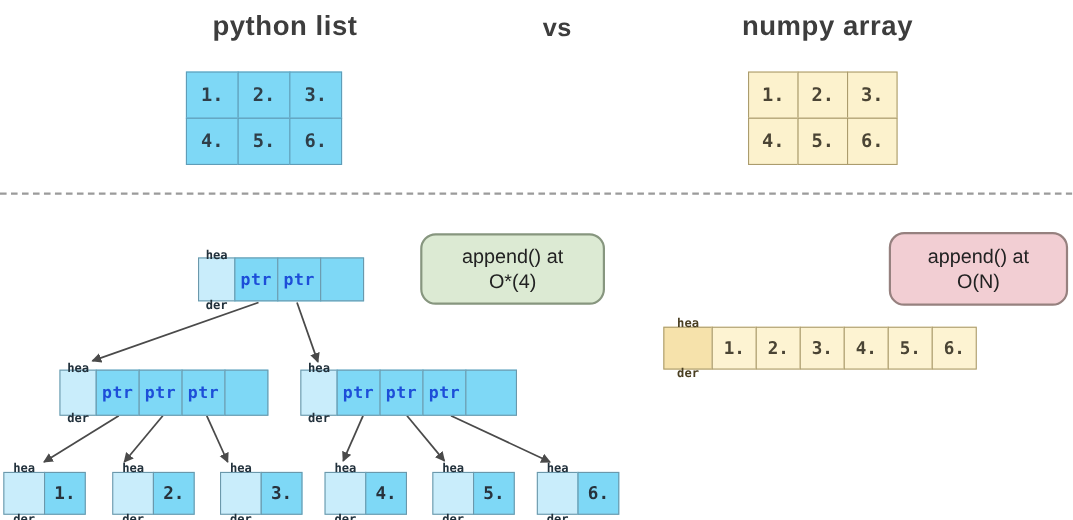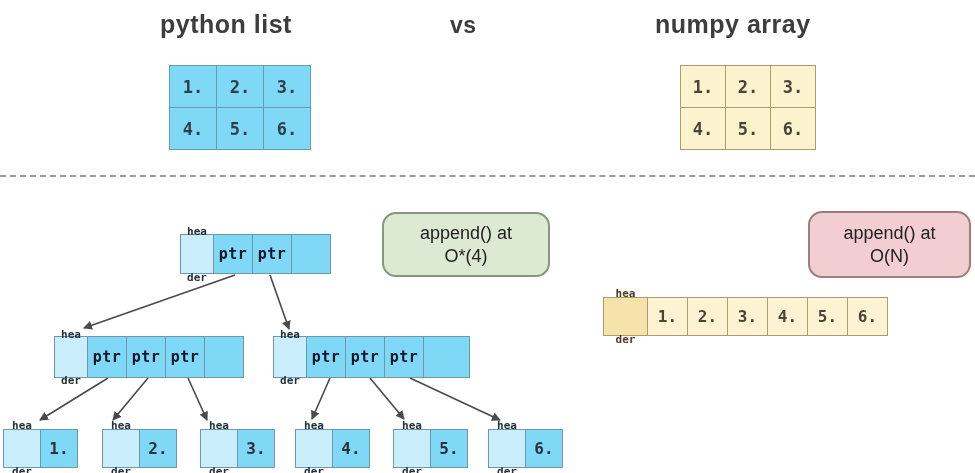--- a/index.html
+++ b/index.html
@@ -1,18 +1,18 @@
 <!DOCTYPE html>
 <html><head>
 <meta charset="utf-8">
 <style>
   html,body{margin:0;padding:0;background:#fff;}
   .canvas{position:relative;width:975px;height:473px;background:#ffffff;overflow:hidden;
           font-family:"Liberation Sans",sans-serif;}
-  .title{position:absolute;font-weight:bold;color:#3d3d3d;text-align:left;
+  .title{position:absolute;font-weight:bold;color:#3d3d3d;text-align:right;
          font-size:25px;letter-spacing:0.5px;}
   .title-vs{font-size:23px;}
   .dashed-sep{position:absolute;left:0;right:0;top:175px;border-top:2px dashed #9b9b9b;height:0;}
 
   
   .grid{position:absolute;}
   .grid-row{display:flex;}
   .grid-row + .grid-row{margin-top:-1px;}
   .gcell{width:48px;height:43px;display:flex;align-items:center;justify-content:center;
          font-family:"DejaVu Sans Mono",monospace;font-weight:bold;font-size:17px;
@@ -21,21 +21,21 @@
   .blue-fill{background:#7ed8f6;}
   .np .gcell{width:46px;border-color:#ab9c6d;background:#fcf2cd;color:#4a4434;}
 
   
   .node{position:absolute;display:flex;}
   .ncell{height:100%;display:flex;flex-direction:column;align-items:center;justify-content:center;
          border:1px solid #6b98ab;margin-left:-1px;box-sizing:border-box;
          font-family:"DejaVu Sans Mono",monospace;font-weight:bold;gap:35px;}
   .ncell:first-child{margin-left:0;}
   .hdr-cell{width:34px;background:#c9edfb;font-size:11px;line-height:11px;color:#22313c;}
-  .ptr-cell{width:40px;background:#7ed8f6;font-size:15px;color:#0f172a;letter-spacing:0.5px;}
+  .ptr-cell{width:40px;background:#7ed8f6;font-size:15px;color:#1d4ed8;letter-spacing:0.5px;}
   .empty-cell{width:40px;background:#7ed8f6;}
   .leaf{height:39px;}
   .leaf .hdr-cell{width:38px;}
   .leaf .val-cell{width:38px;background:#7ed8f6;font-size:16px;color:#27323c;}
 
   
   .mem{position:absolute;display:flex;height:39px;}
   .mem .ncell{border-color:#ab9c6d;}
   .mem .hdr-cell{width:45px;background:#f6e2ab;color:#4a3f22;}
   .mem .val-cell{width:41px;background:#fdf3d2;font-size:16px;color:#4a4434;

